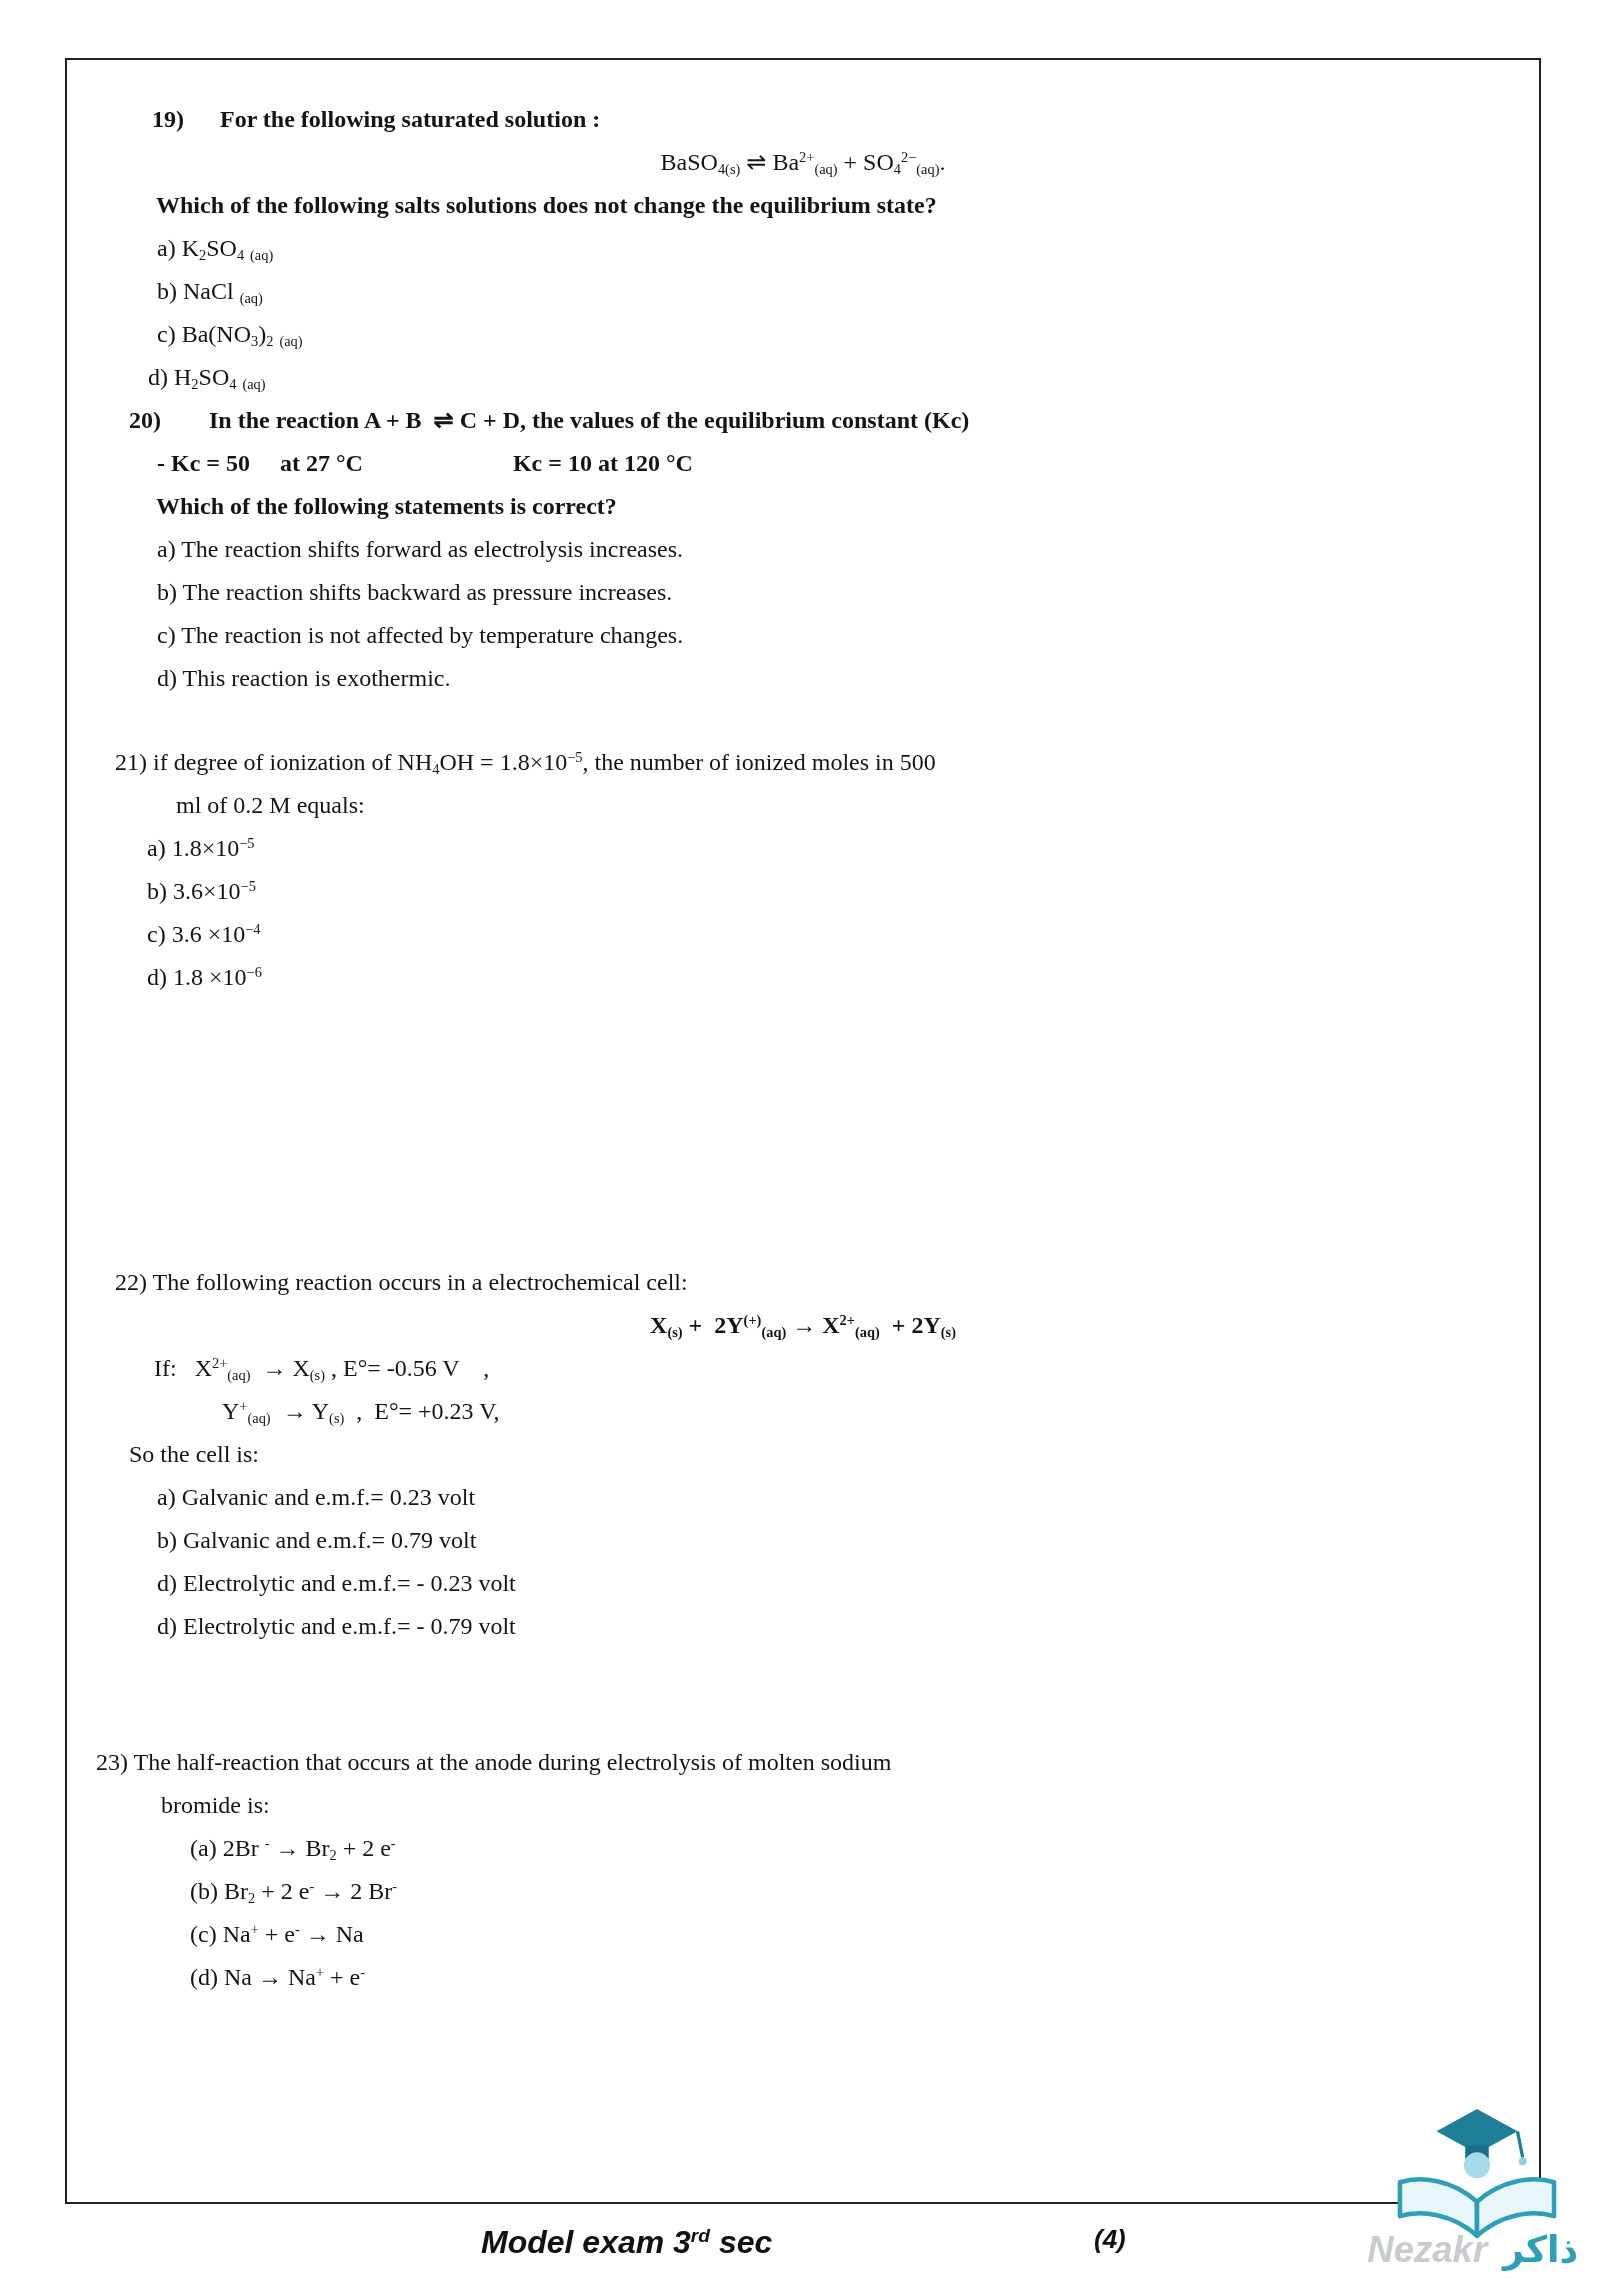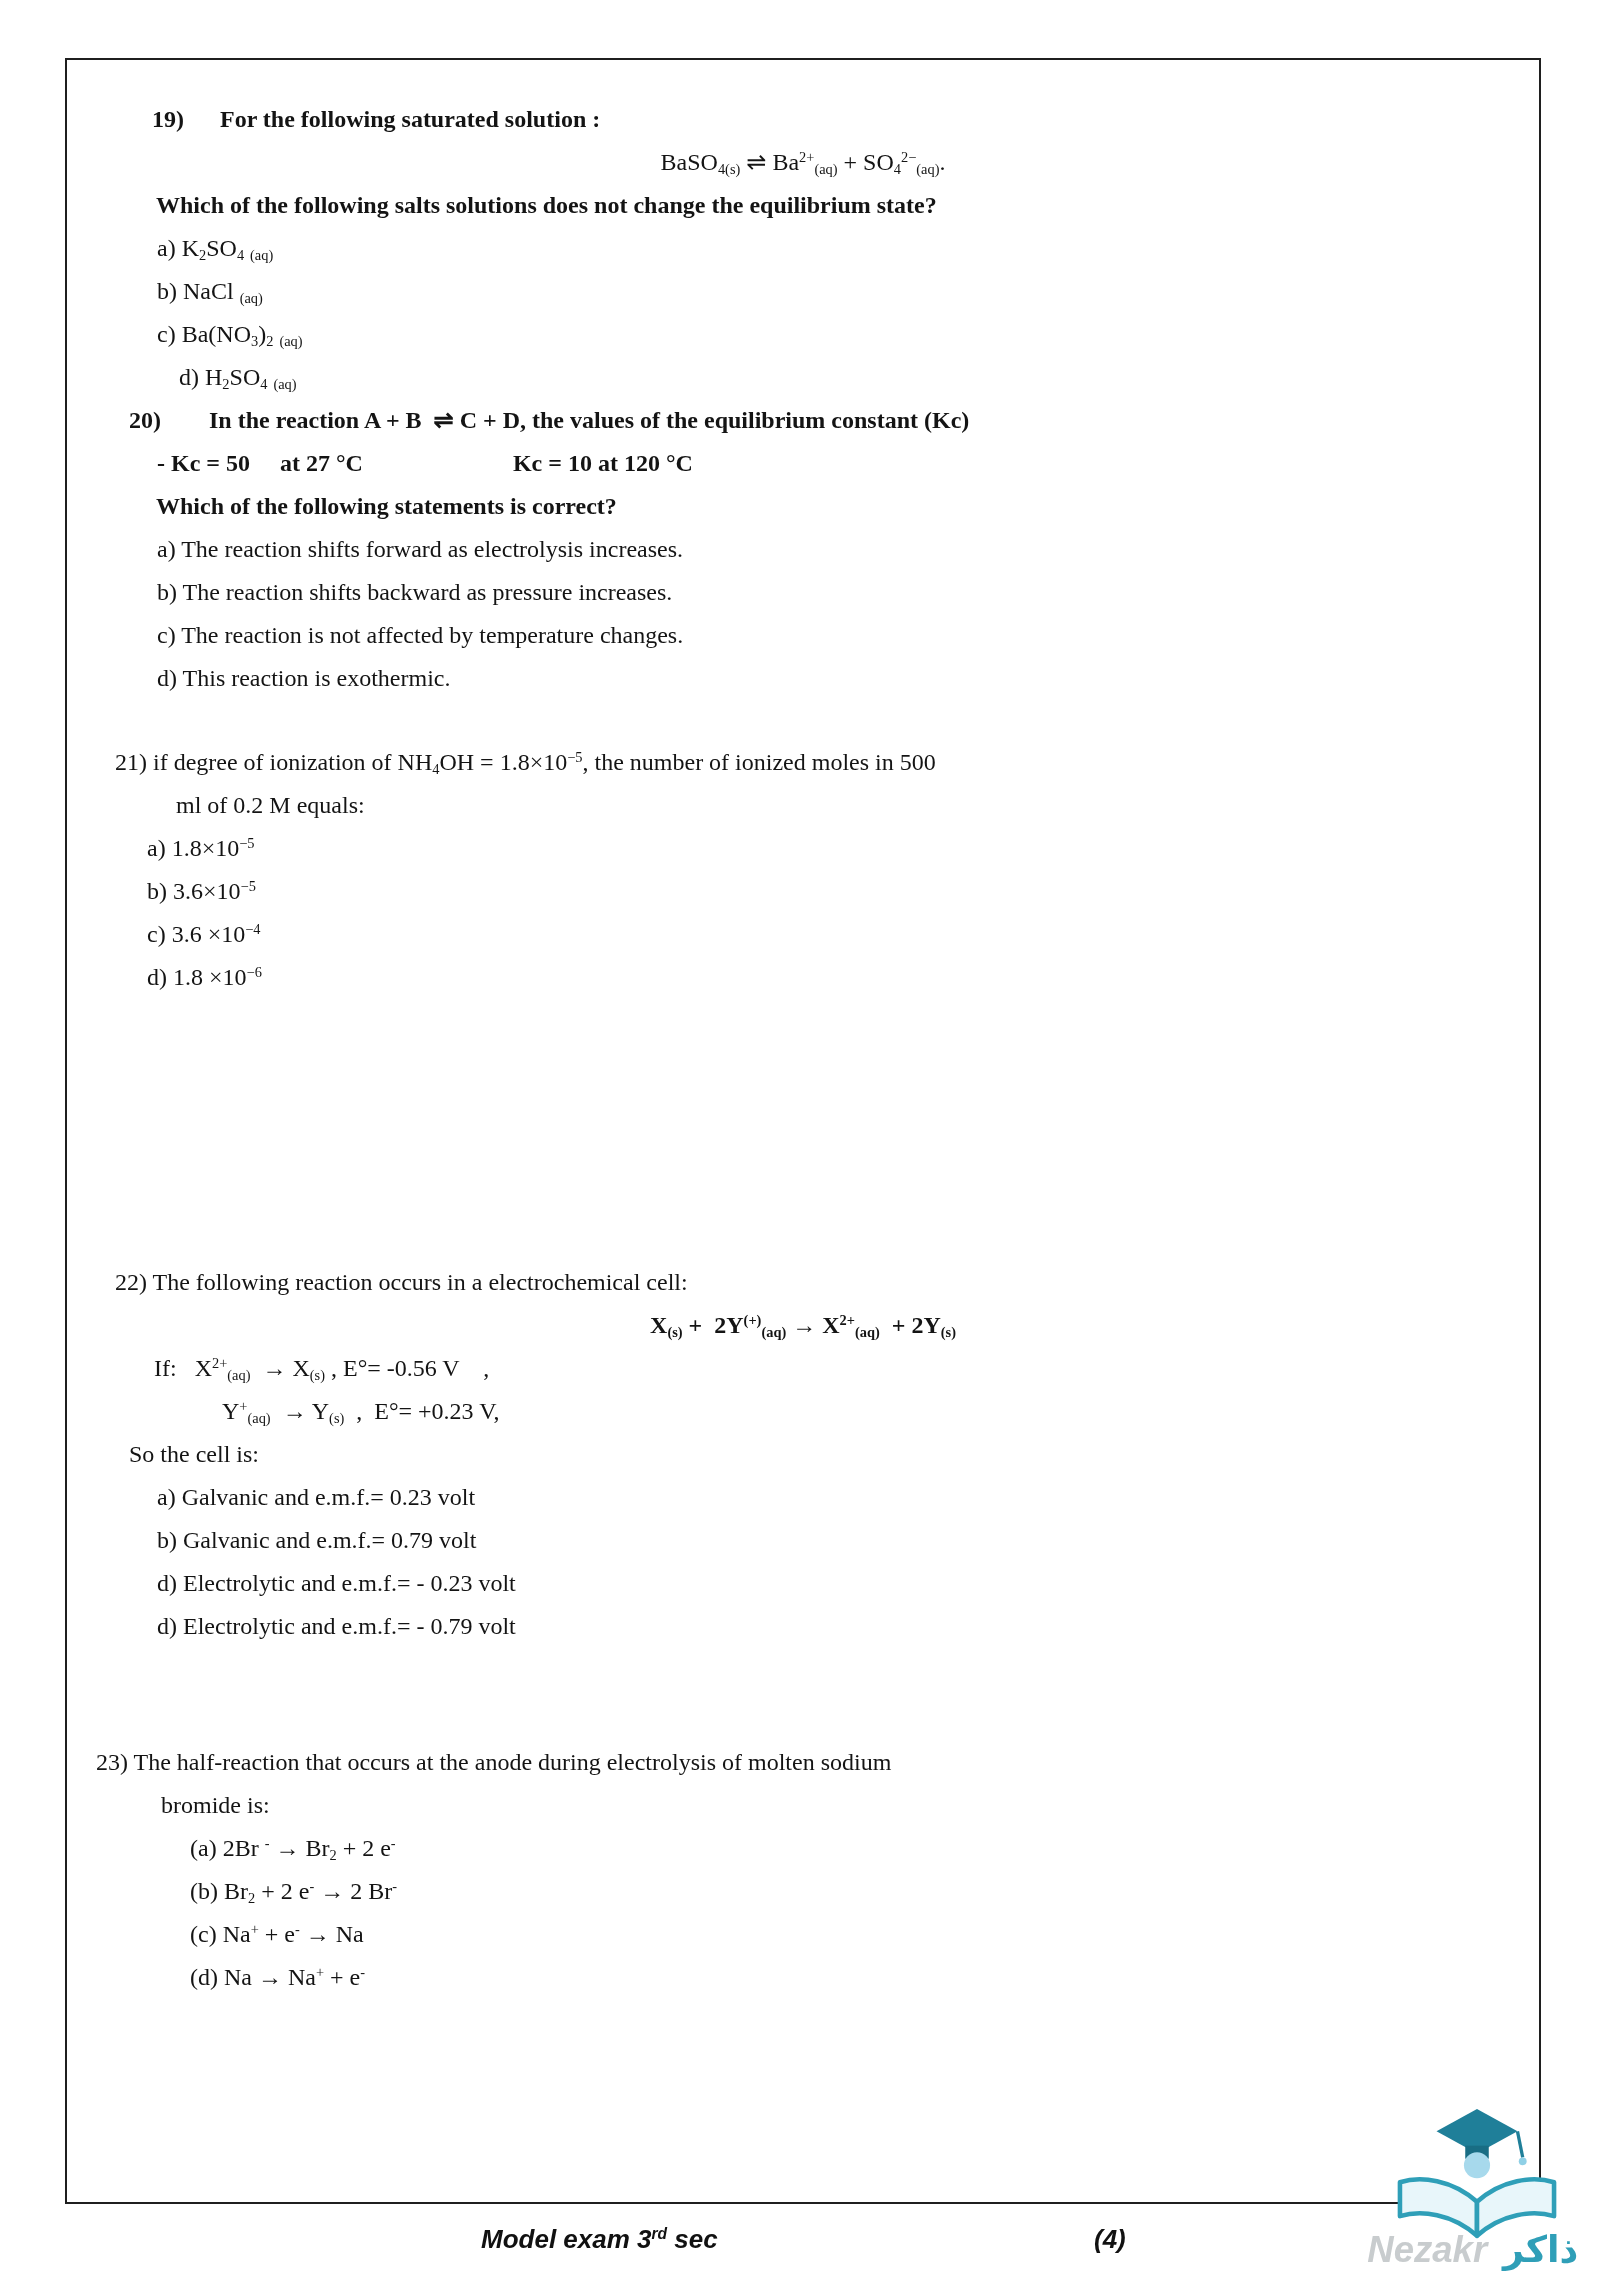--- a/index.html
+++ b/index.html
@@ -28,21 +28,21 @@
   .center { text-align:center; }
   sub, sup { font-size:60%; line-height:0; }
   sub { vertical-align:baseline; position:relative; top:0.28em; }
   sup { vertical-align:baseline; position:relative; top:-0.55em; }
   .q21 { margin-top:41px; }
   .q22 { margin-top:262px; }
   .q23 { margin-top:93px; }
   .footer-exam {
     position:absolute; top:2224px; left:481px;
     font-family:"Liberation Sans", sans-serif;
-    font-size:26px; font-weight:700; font-style:italic;
+    font-size:32px; font-weight:700; font-style:italic;
     color:#111;
     text-align:center;
   }
   .footer-page {
     position:absolute; top:2224px; left:1094px;
     font-family:"Liberation Sans", sans-serif;
     font-size:26px; font-weight:700; font-style:italic;
     color:#111;
   }
   .logo { position:absolute; left:1366px; top:2097px; width:222px; height:177px; }
@@ -54,21 +54,21 @@
 
   <div class="frame">
 
     <section>
       <div class="line bold" style="margin-left:85px">19)      For the following saturated solution :</div>
       <div class="line center">BaSO<sub>4(s)</sub> ⇌ Ba<sup>2+</sup><sub>(aq)</sub> + SO<sub>4</sub><sup>2−</sup><sub>(aq)</sub>.</div>
       <div class="line bold" style="margin-left:89px">Which of the following salts solutions does not change the equilibrium state?</div>
       <div class="line" style="margin-left:90px">a) K<sub>2</sub>SO<sub>4</sub> <sub>(aq)</sub></div>
       <div class="line" style="margin-left:90px">b) NaCl <sub>(aq)</sub></div>
       <div class="line" style="margin-left:90px">c) Ba(NO<sub>3</sub>)<sub>2</sub> <sub>(aq)</sub></div>
-      <div class="line" style="margin-left:112px">d) H<sub>2</sub>SO<sub>4</sub> <sub>(aq)</sub></div>
+      <div class="line" style="margin-left:81px">d) H<sub>2</sub>SO<sub>4</sub> <sub>(aq)</sub></div>
     </section>
 
     <section>
       <div class="line bold" style="margin-left:62px">20)        In the reaction A + B  ⇌ C + D, the values of the equilibrium constant (Kc)</div>
       <div class="line bold" style="margin-left:90px">- Kc = 50     at 27 °C                         Kc = 10 at 120 °C</div>
       <div class="line bold" style="margin-left:89px">Which of the following statements is correct?</div>
       <div class="line" style="margin-left:90px">a) The reaction shifts forward as electrolysis increases.</div>
       <div class="line" style="margin-left:90px">b) The reaction shifts backward as pressure increases.</div>
       <div class="line" style="margin-left:90px">c) The reaction is not affected by temperature changes.</div>
       <div class="line" style="margin-left:90px">d) This reaction is exothermic.</div>

